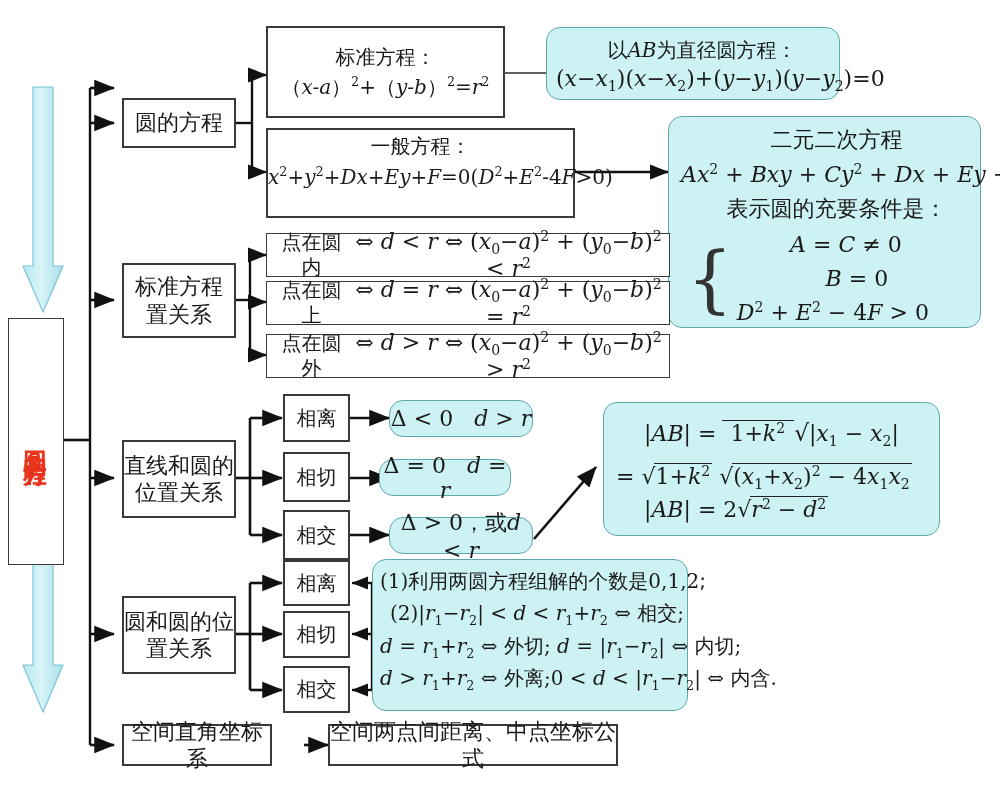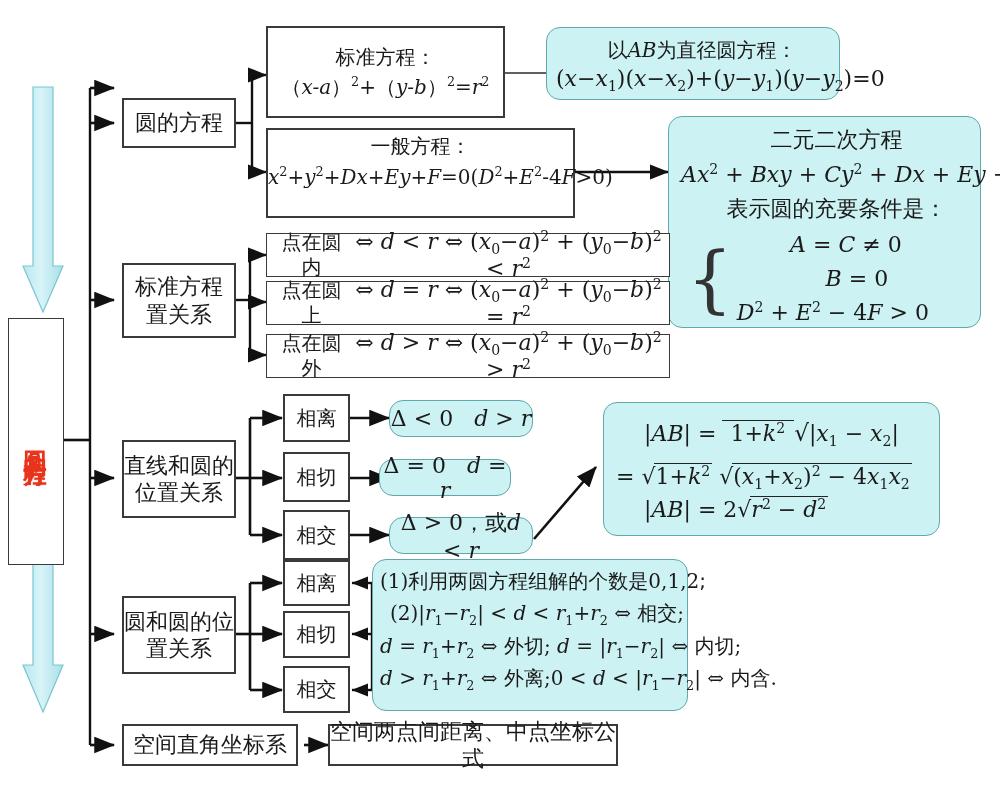--- a/index.html
+++ b/index.html
@@ -193,21 +193,21 @@
     </div>
   </div>
 
   <div class="node rect cn t17" style="left:122px;top:596px;width:114px;height:78px;">
     <div class="inner">
       <div class="line">圆和圆的位</div>
       <div class="line">置关系</div>
     </div>
   </div>
 
-  <div class="node rect cn t17" style="left:122px;top:724px;width:176px;height:42px;">
+  <div class="node rect cn t17" style="left:122px;top:724px;width:150px;height:42px;">
     <span>空间直角坐标系</span>
   </div>
 
   <div class="node rect" style="left:266px;top:26px;width:239px;height:92px;">
     <div class="inner">
       <div class="line cn t16" style="margin-bottom:5px;">标准方程：</div>
       <div class="line mthu t16">
         （<i>x-a</i>）<sup>2</sup>+（<i>y-b</i>）<sup>2</sup>=<i>r</i><sup>2</sup>
       </div>
     </div>

